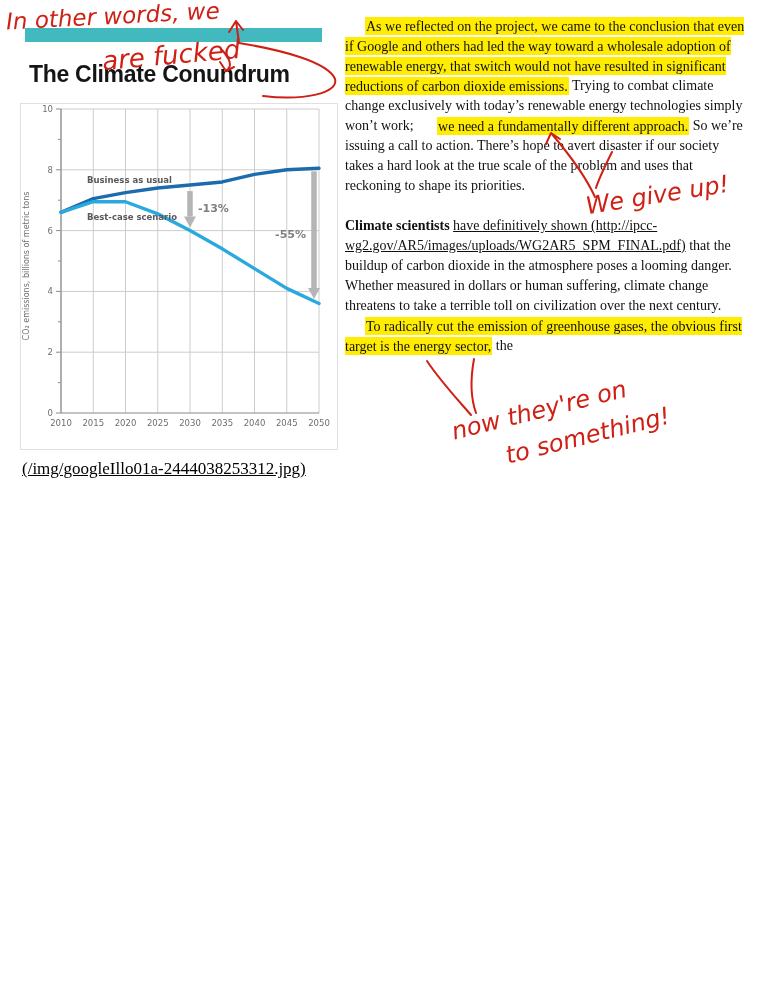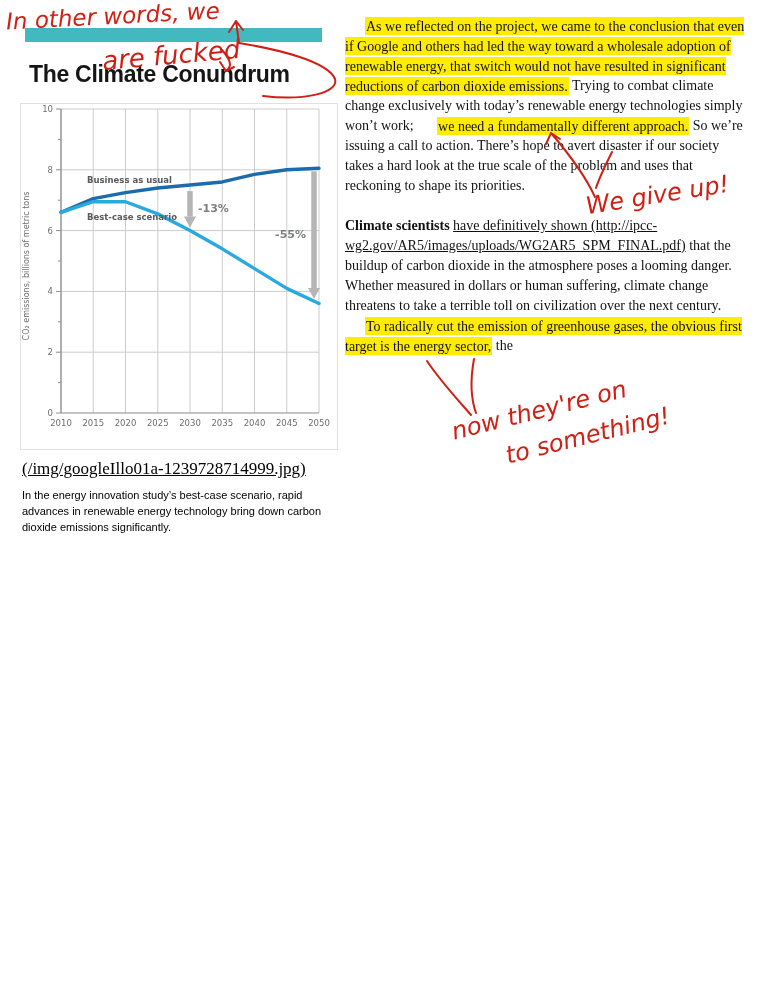--- a/index.html
+++ b/index.html
@@ -108,22 +108,21 @@
         <text x="66" y="116" class="legend">Best-case scenario</text>
         <line x1="169" y1="87.08000000000001" x2="169" y2="112.56" stroke="#b5b5b5" stroke-width="5.5"></line>
         <polygon points="169,123.56 163,112.56 175,112.56" fill="#b5b5b5"></polygon>
         <text x="177" y="108.32000000000001" text-anchor="start" class="ann">-13%</text>
         <line x1="293" y1="67.32" x2="293" y2="184" stroke="#b5b5b5" stroke-width="5.5"></line>
         <polygon points="293,195 287,184 299,184" fill="#b5b5b5"></polygon>
         <text x="285" y="134.16" text-anchor="end" class="ann">-55%</text>
       </svg>
   </figure>
 
-  <a class="img-link">(/img/googleIllo01a-1239728714999.jpg)</a>
-  <p class="fig-caption">In the energy innovation study’s best-case scenario, rapid advances in renewable energy technology bring down carbon dioxide emissions significantly.</p>
+  <a class="img-link">(/img/googleIllo01a-2444038253312.jpg)</a>
 
   <div id="article" class="article">
       <p><span class="hl">As we reflected on the project, we came to the conclusion that even if Google and others had led the way toward a wholesale adoption of renewable energy, that switch would not have resulted in significant reductions of carbon dioxide emissions.</span><span> Trying to combat climate change exclusively with today’s renewable energy technologies simply won’t work; </span><span class="hl">we need a fundamentally different approach.</span><span> So we’re issuing a call to action. There’s hope to avert disaster if our society takes a hard look at the true scale of the problem and uses that reckoning to shape its priorities.</span></p>
       <p><span class="b">Climate scientists</span><span> </span><span class="lnk">have definitively shown (http://ipcc-wg2.gov/AR5/images/uploads/WG2AR5_SPM_FINAL.pdf)</span><span> that the buildup of carbon dioxide in the atmosphere poses a looming danger. Whether measured in dollars or human suffering, climate change threatens to take a terrible toll on civilization over the next century. </span><span class="hl">To radically cut the emission of greenhouse gases, the obvious first target is the energy sector,</span><span> the</span></p>
     </div>
 
   <div id="hand-top1" class="hand">In other words, we</div>
   <div id="hand-top2" class="hand">are fucked</div>
   <div id="hand-mid" class="hand">We give up!</div>
   <div id="hand-bot1" class="hand">now they're on</div>

